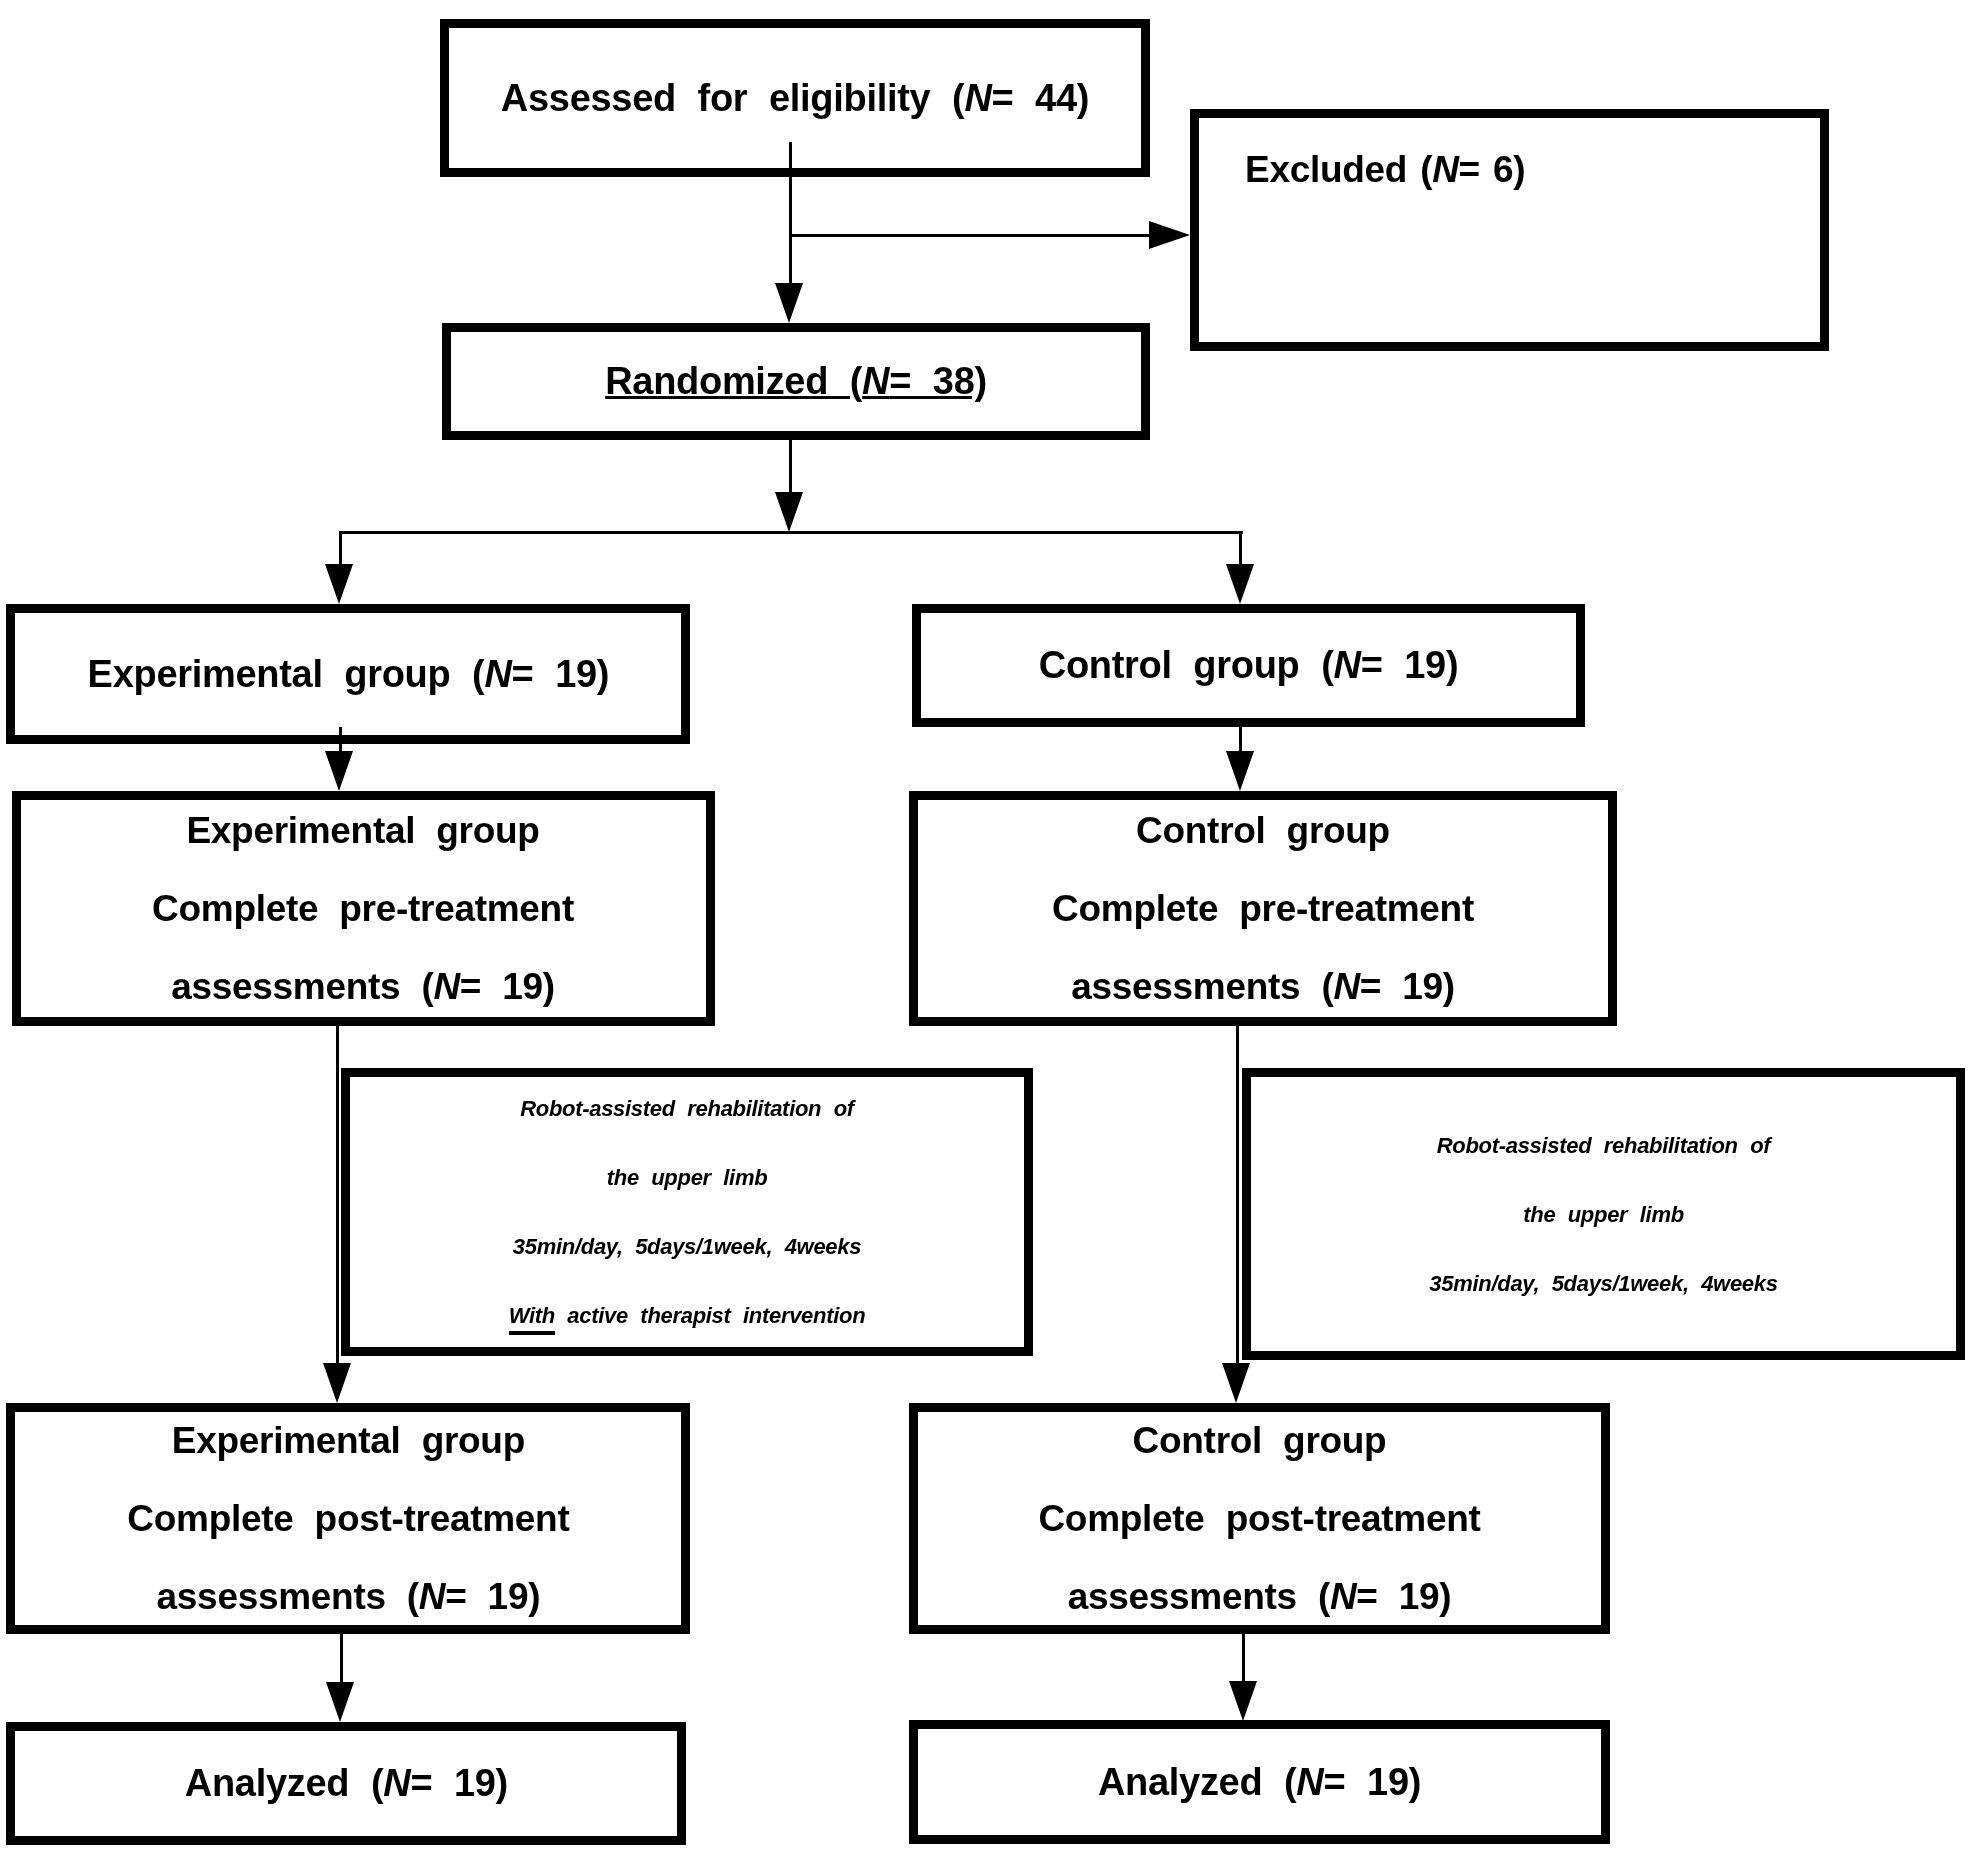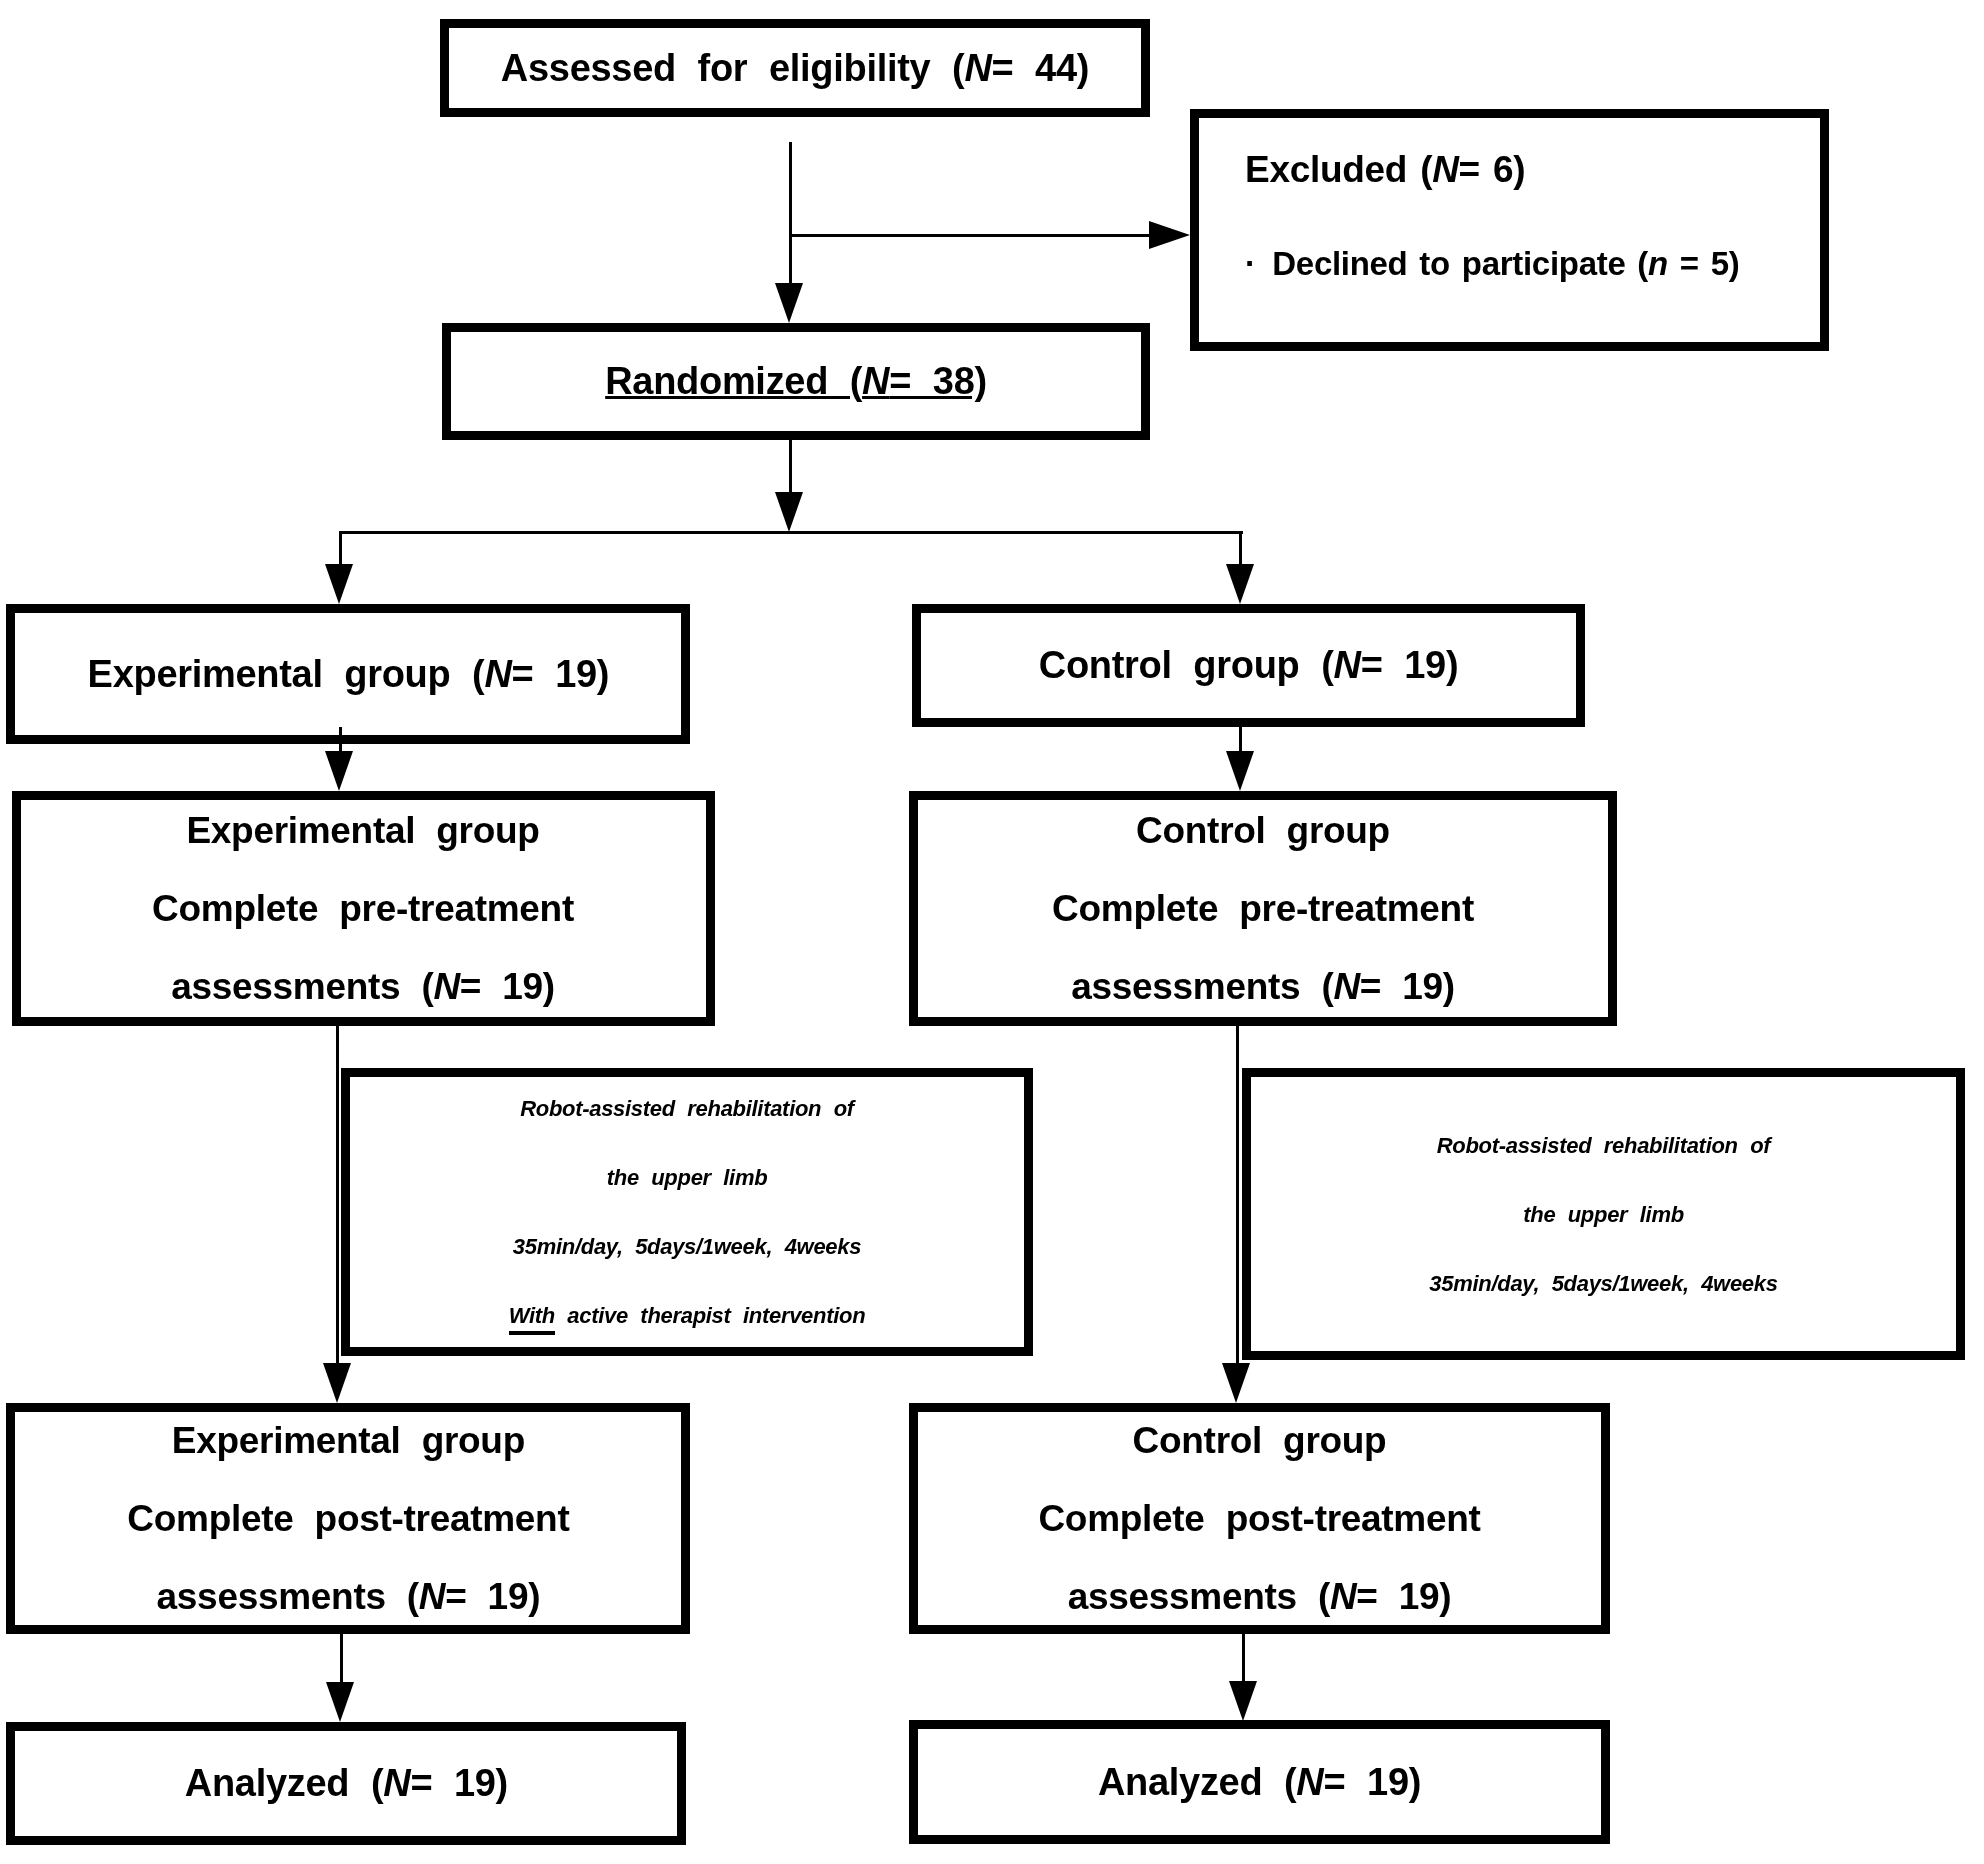--- a/index.html
+++ b/index.html
@@ -25,32 +25,29 @@
   .excl-title{font-size:37px;line-height:59px;margin-bottom:37px;}
   .excl-bullet{font-size:33px;line-height:55px;}
   .excl-bullet .marker{margin-right:16.6px;}
   .line-el{display:block;}
 </style>
 </head>
 <body>
 
 <div id="canvas">
 
-  <div class="box t-main" style="left:440px;top:19px;width:710px;height:98px;">
+  <div class="box t-main" style="left:440px;top:19px;width:710px;height:158px;">
     <div>
       <span>Assessed for eligibility (</span><span class="iv">N</span><span>= 44)</span>
     </div>
   </div>
 
   <div class="box excl-box" style="left:1190px;top:109px;width:639px;height:242px;">
     <div class="excl-title">
       <span>Excluded (</span><span class="iv">N</span><span>= 6)</span>
-    </div>
-    <div class="excl-bullet">
-      <span class="marker">·</span><span>Declined to participate (</span><span class="iv">n</span><span> = 5)</span>
     </div>
   </div>
 
   <div class="box t-main" style="left:442px;top:323px;width:708px;height:117px;text-decoration:underline;">
     <div>
       <span>Randomized (</span><span class="iv">N</span><span>= 38)</span>
     </div>
   </div>
 
   <div class="box t-main" style="left:6.4px;top:604px;width:684px;height:140px;">

